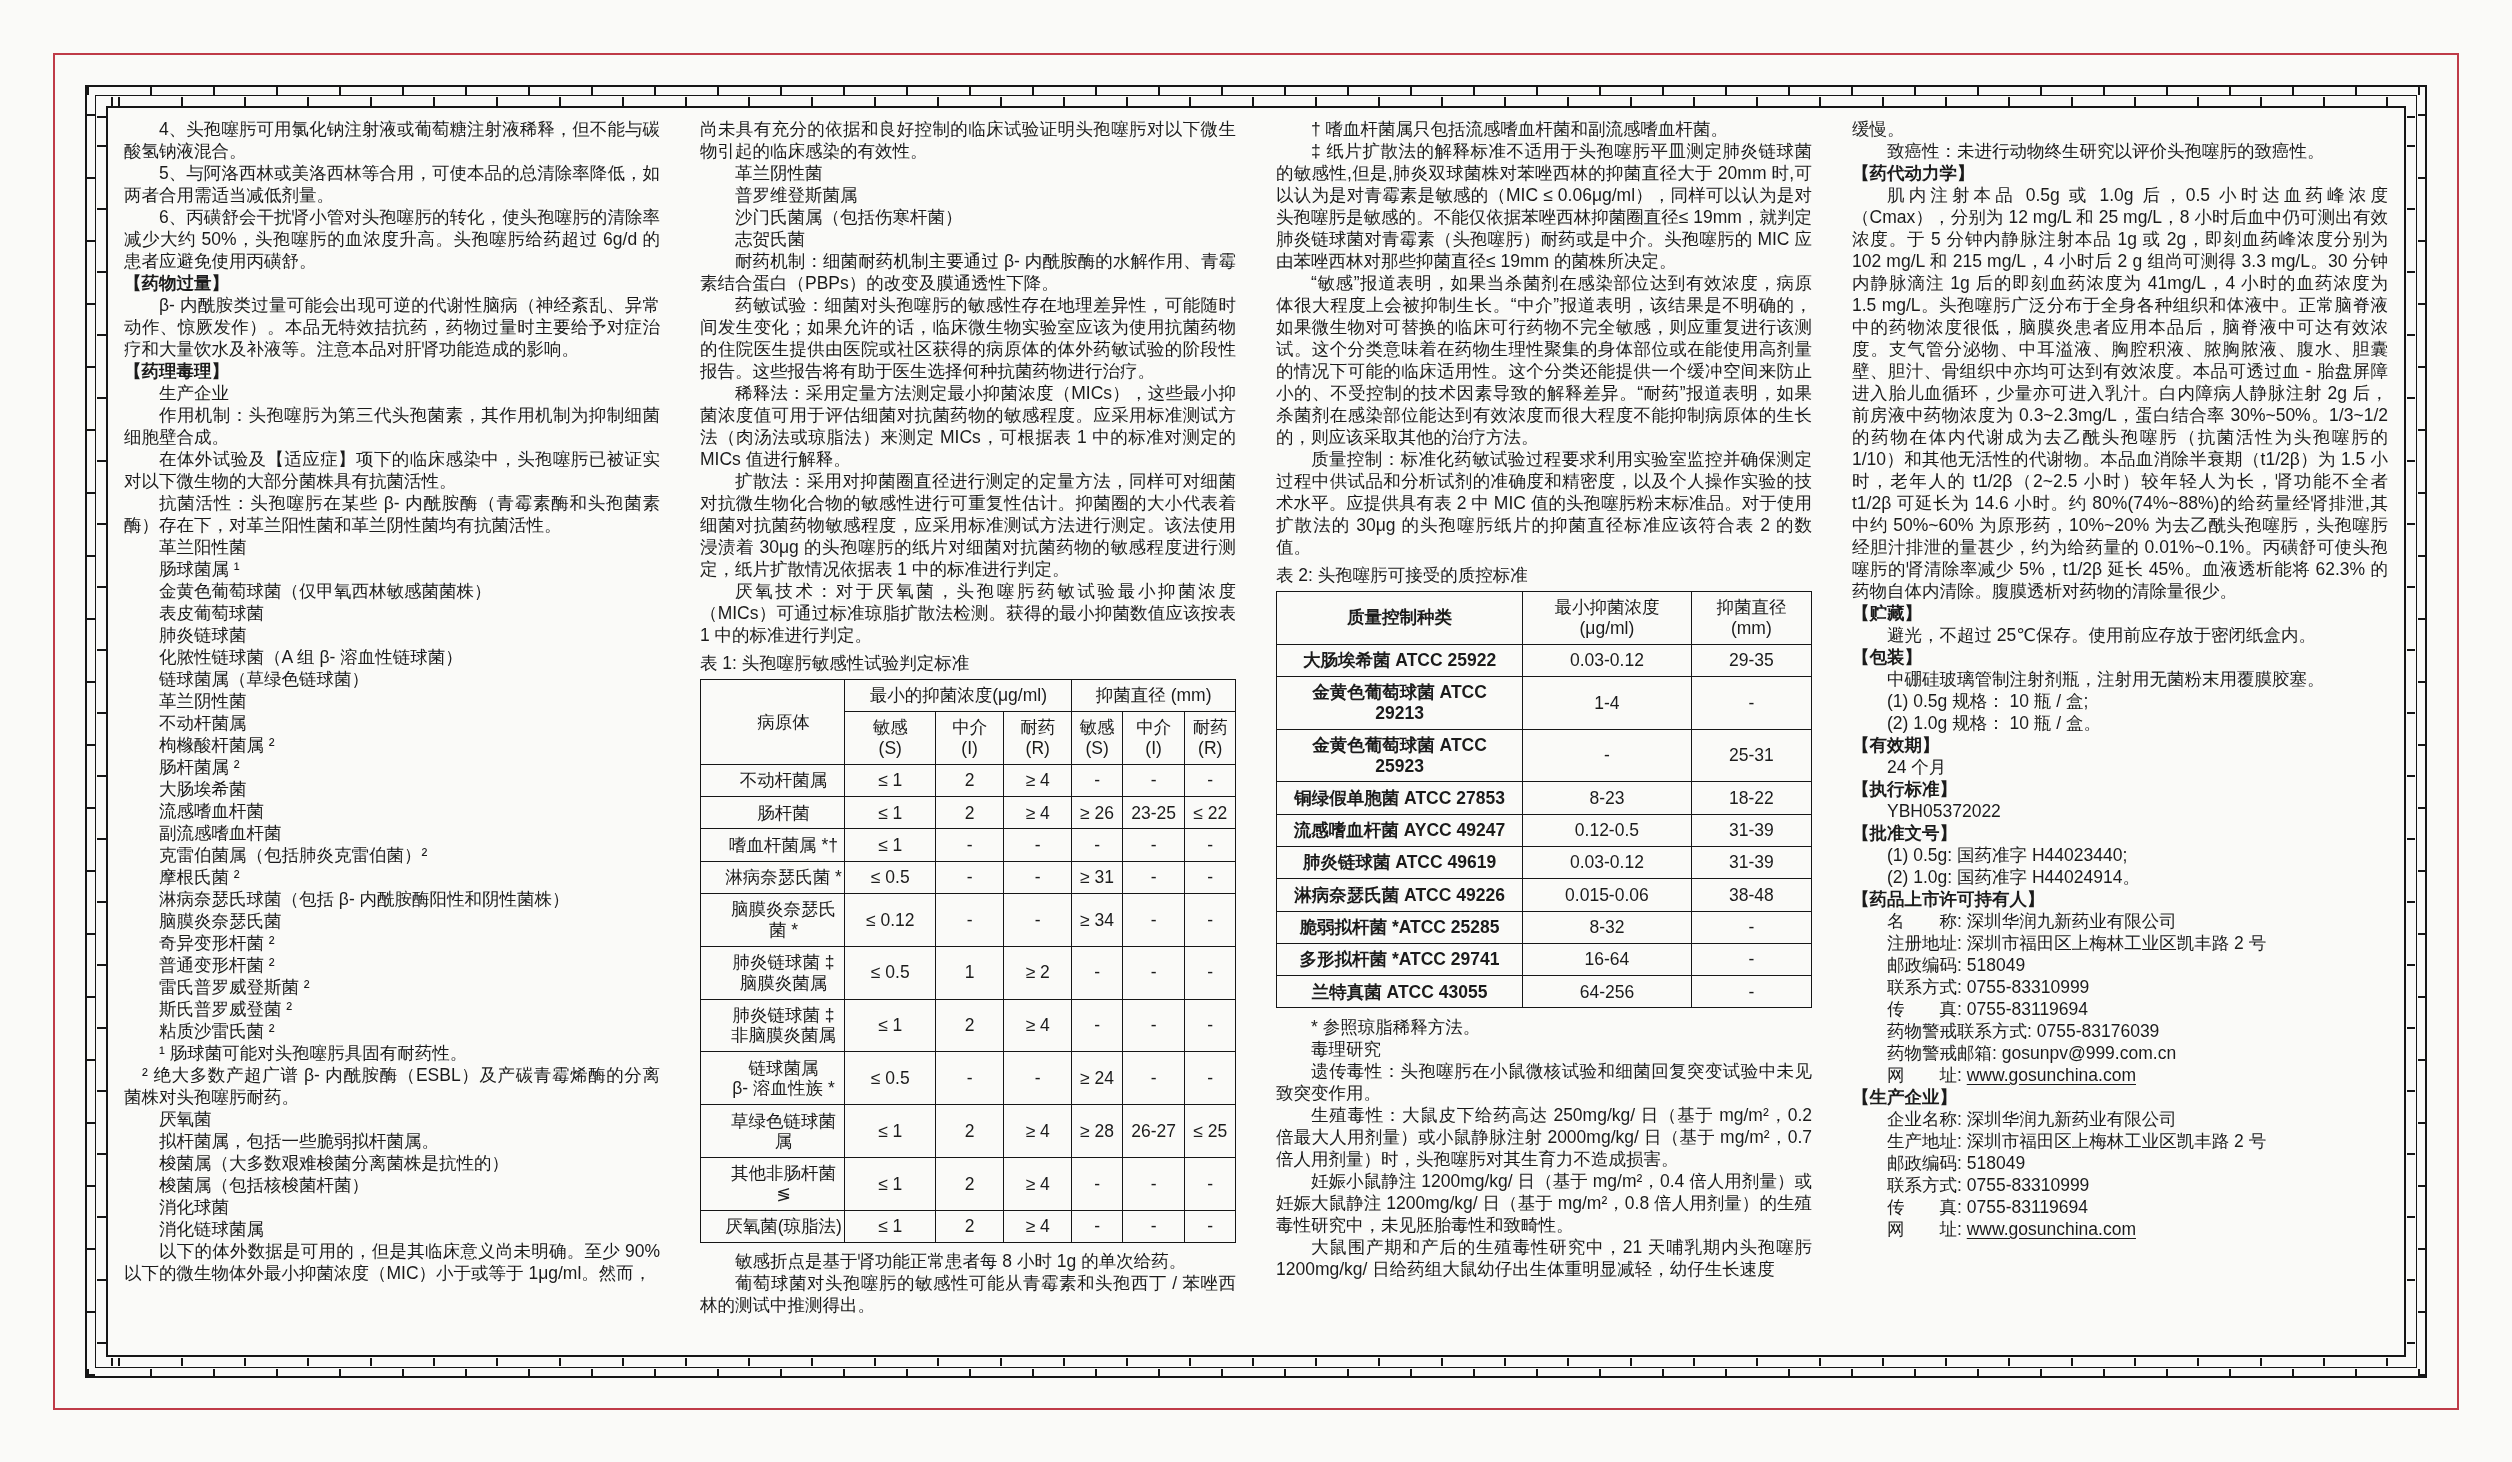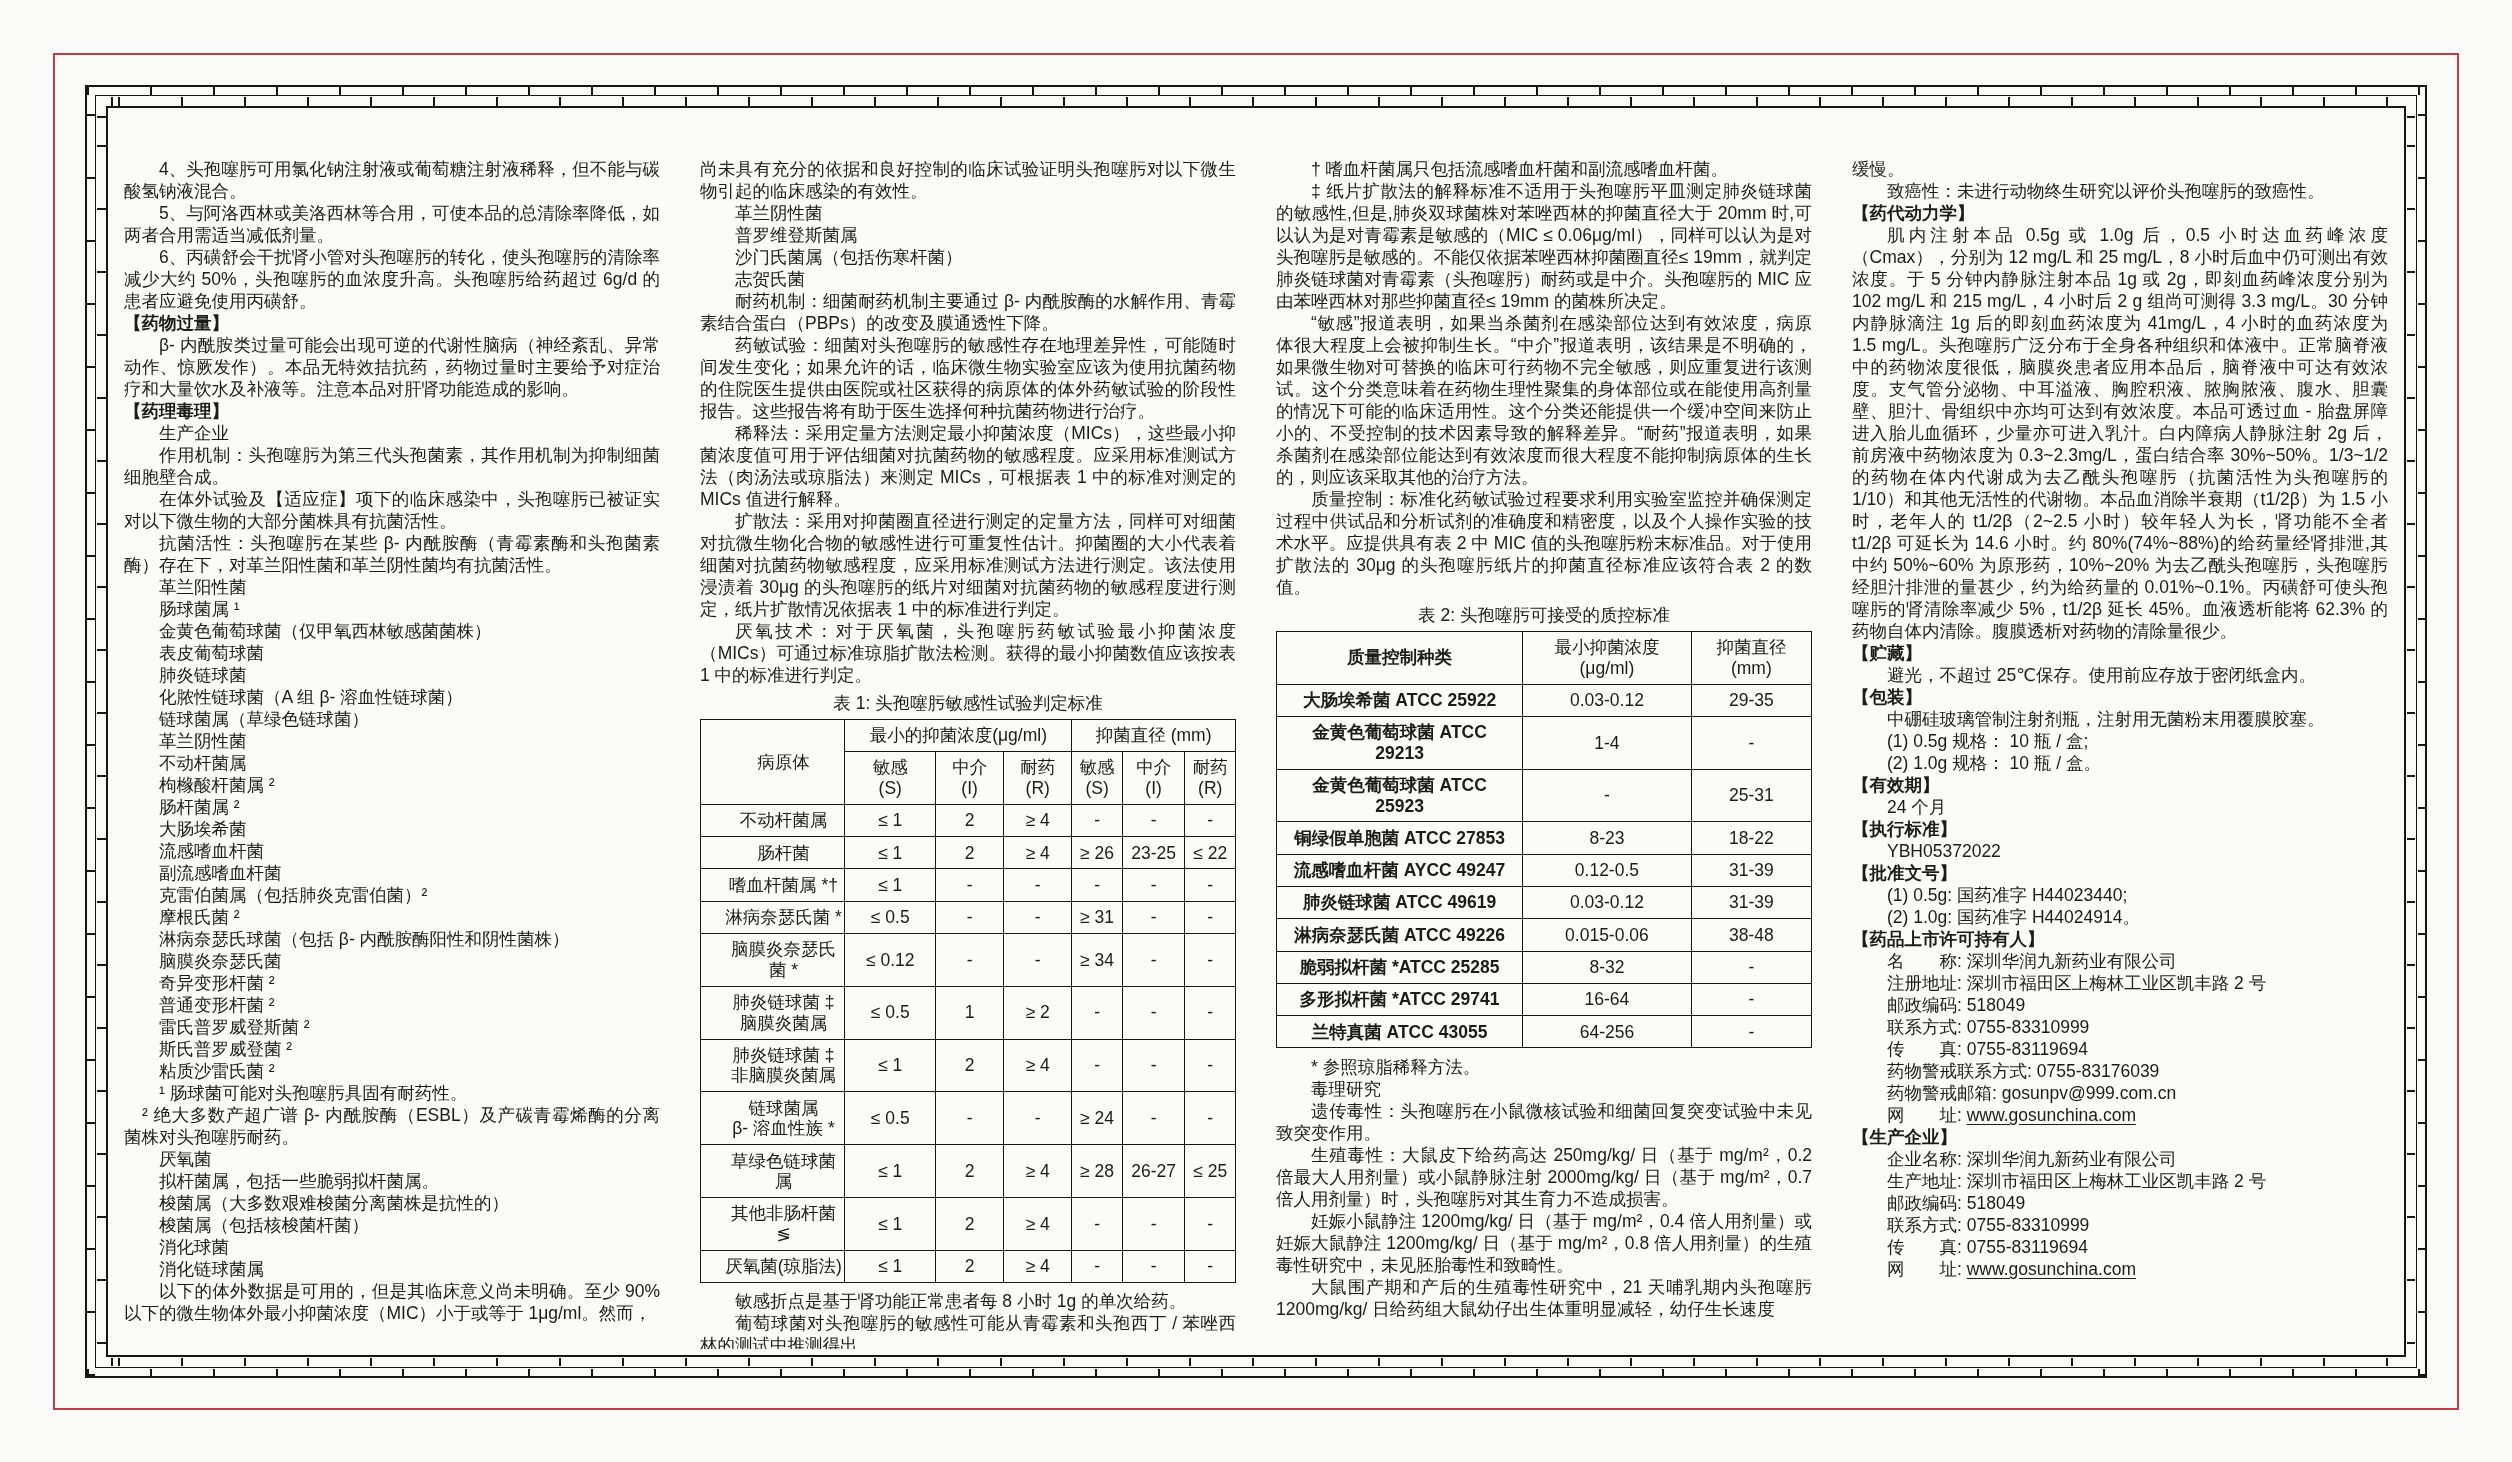--- a/index.html
+++ b/index.html
@@ -18,27 +18,27 @@
     background:repeating-linear-gradient(90deg,#161616 0 2.4px,transparent 2.4px 63px);}
   .tick-v{position:absolute;top:87px;bottom:87px;width:8.5px;
     background:repeating-linear-gradient(0deg,#161616 0 2.4px,transparent 2.4px 63px);}
   .t1p{top:86px;} .t2p{top:97px;background-position-x:31px;}
   .b1p{bottom:86px;} .b2p{bottom:97px;background-position-x:31px;}
   .l1p{left:86px;} .l2p{left:97px;background-position-y:31px;}
   .r1p{right:86px;} .r2p{right:97px;background-position-y:31px;}
 
   .content{position:absolute;left:124px;right:124px;top:118px;bottom:114px;
     display:grid;grid-template-columns:repeat(4,1fr);column-gap:40px;overflow:hidden;}
-  .col{overflow:hidden;text-align:justify;margin-top:40px;}
+  .col{overflow:hidden;text-align:justify;}
   .h{font-weight:700;}
   .p{text-indent:2em;}
   .pn{text-indent:0;}
   .li{padding-left:2em;}
   .sub{padding-left:2em;}
-  .tbl-title{text-align:center;text-indent:0;margin:6px 0 3.6px;}
+  .tbl-title{text-indent:0;margin:6px 0 3.6px;}
   table.tbl{width:100%;border-collapse:collapse;margin:4.8px 0 7.3px;}
   .tbl th,.tbl td{border:1.8px solid #161616;text-align:center;vertical-align:middle;
     padding:5.4px 2.4px;font-weight:400;white-space:pre-line;line-height:20.5px;}
   .t1 .name{width:27%;padding-left:24px;}
   .t2 .name{width:46%;font-weight:bold;}
   .url{text-decoration:underline;text-underline-offset:3px;}
 </style>
 </head>
 <body>
 

